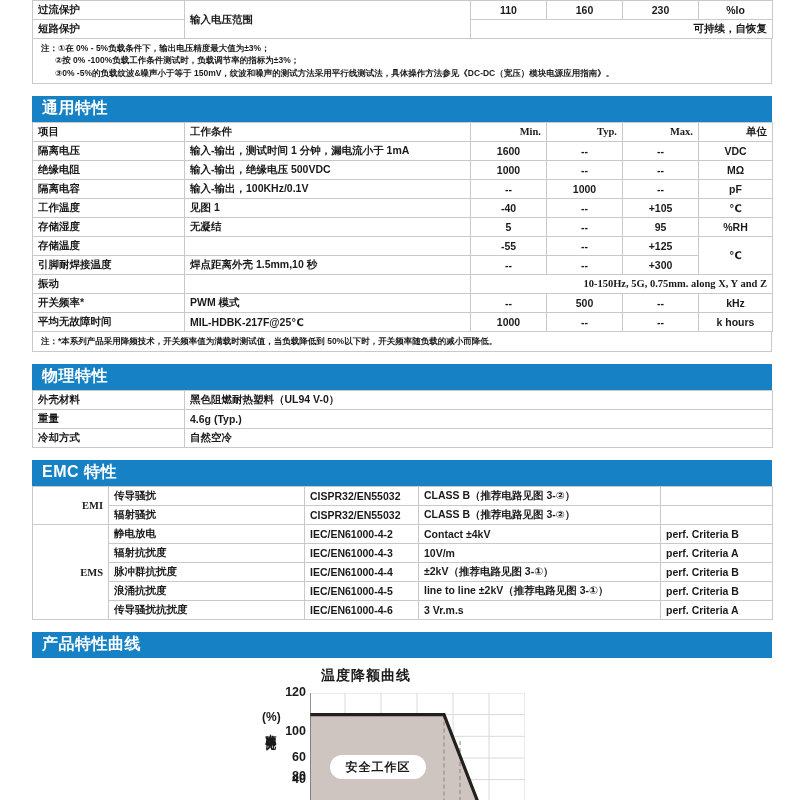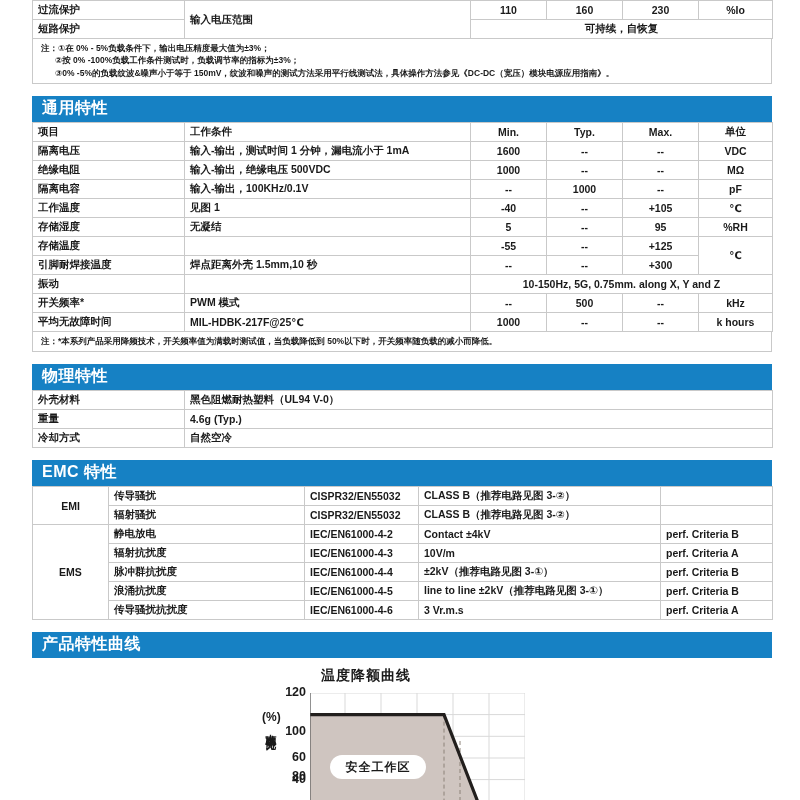--- a/index.html
+++ b/index.html
@@ -24,21 +24,21 @@
     font-size:10.5px;
     font-weight:bold;
     padding:2px 5px;
     height:18px;
     box-sizing:border-box;
     color:#1a1a1a;
     vertical-align:middle;
     white-space:nowrap;
     overflow:hidden;
   }
-  td.ctr{text-align:center;}
+  td.ctr{text-align:right;font-family:Liberation Serif, serif;}
   td.num{text-align:center;font-weight:bold;}
 
   
   .note{
     width:740px;margin-left:32px;
     border:1px solid #c9c9c9;border-top:none;
     box-sizing:border-box;
     padding:3px 23px 4px 8px;
     font-size:8.5px;font-weight:bold;line-height:1.45;
     color:#1a1a1a;

